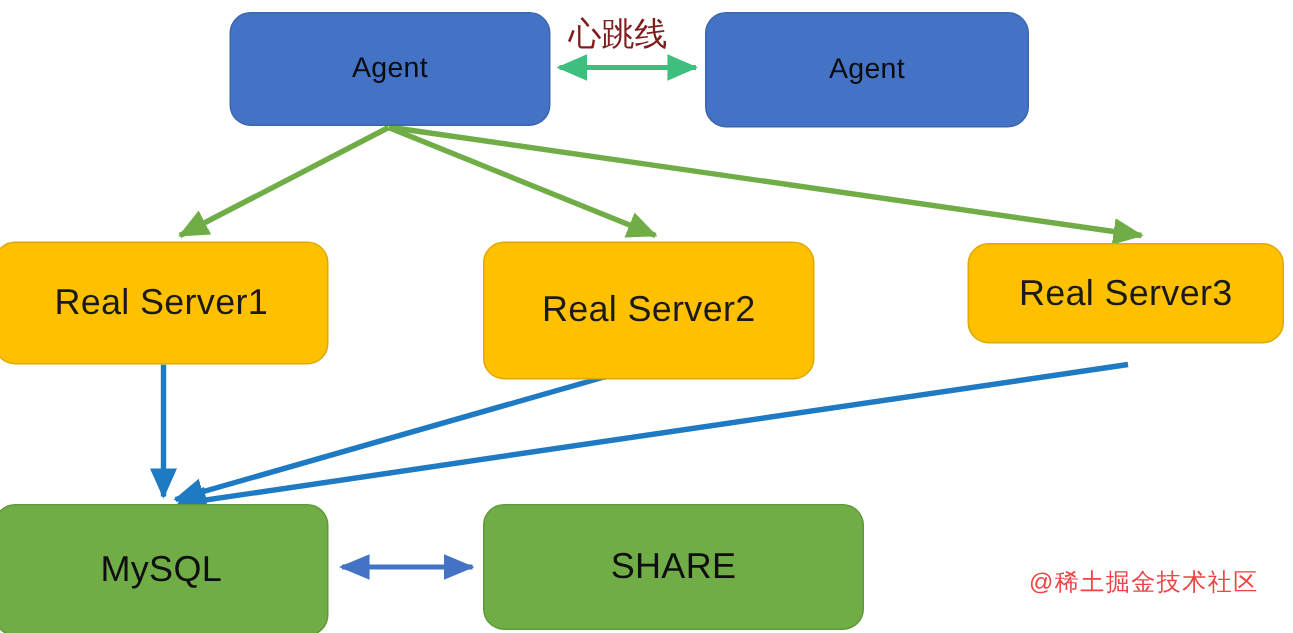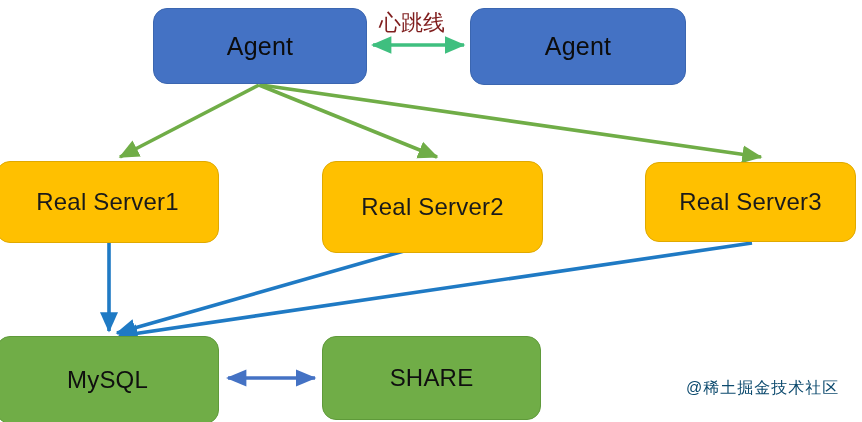--- a/index.html
+++ b/index.html
@@ -33,58 +33,58 @@
     border-radius: 14px;
     color: #111111;
     font-weight: 400;
     letter-spacing: 0.2px;
     text-align: center;
     z-index: 3;
   }
   .node-agent {
     background: #4472C4;
     border: 1px solid #3b66b0;
-    font-size: 25px;
+    font-size: 19px;
     color: #0c0c0c;
   }
   .node-rs {
     background: #FFC000;
     border: 1px solid #e0a900;
     font-size: 24px;
     color: #1a1a1a;
   }
   .node-db {
     background: #70AD47;
     border: 1px solid #5f9a3a;
     font-size: 24px;
     color: #0f0f0f;
   }
   #agent-1 { left: 153px; top: 8px;  width: 214px; height: 76px; }
   #agent-2 { left: 470px; top: 8px;  width: 216px; height: 77px; }
   #rs-1    { left: -4px;  top: 161px; width: 223px; height: 82px; }
   #rs-2    { left: 322px; top: 161px; width: 221px; height: 92px; }
-  #rs-3    { left: 645px; top: 162px; width: 211px; height: 80px; }
+  #rs-3    { left: 645px; top: 162px; width: 211px; height: 67px; }
   #db-1    { left: -4px;  top: 336px; width: 223px; height: 88px; }
-  #db-2    { left: 322px; top: 336px; width: 219px; height: 84px; }
+  #db-2    { left: 322px; top: 336px; width: 254px; height: 84px; }
 
   .edge-label {
     position: absolute;
     left: 379px;
     top: 8px;
     font-size: 22px;
     color: #7f1d1d;
     z-index: 4;
     white-space: nowrap;
   }
   .watermark {
     position: absolute;
     left: 686px;
     top: 378px;
     font-size: 16px;
-    color: #0c4a6e;
+    color: #ef4444;
     letter-spacing: 1px;
     z-index: 4;
     white-space: nowrap;
   }
 </style>
 </head>
 <body>
 
 <div id="canvas">
 

